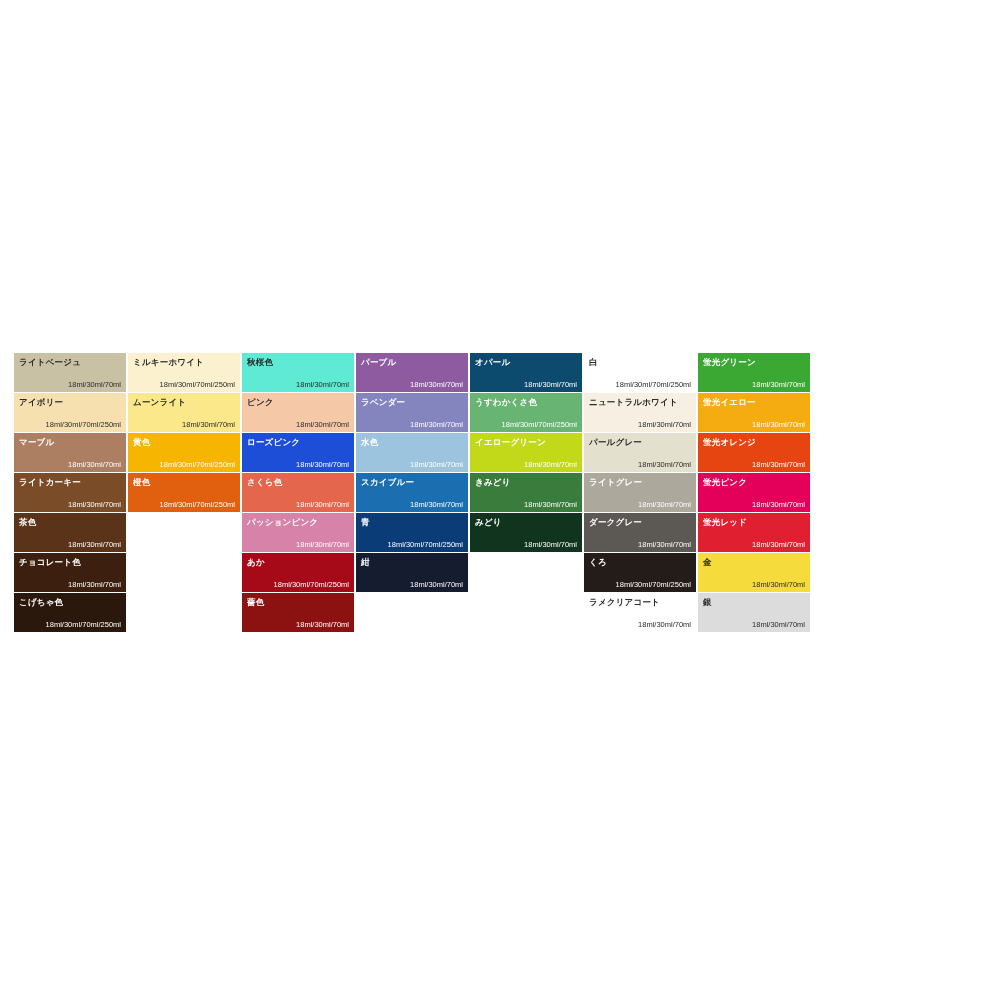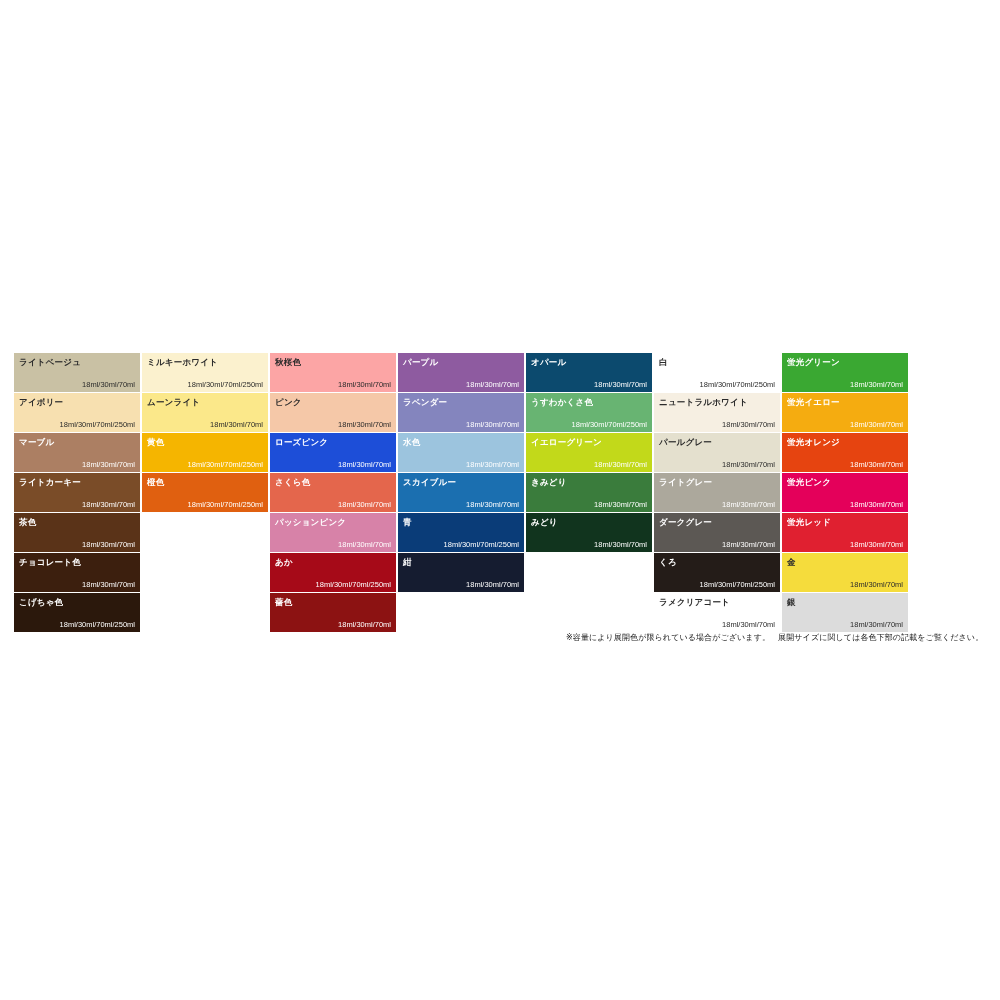--- a/index.html
+++ b/index.html
@@ -25,21 +25,21 @@
     position: absolute;
     left: 14px;
     top: 353px;
     width: 972px;
     display: flex;
     flex-direction: row;
     align-items: flex-start;
     gap: 2px;
   }
   .swatch-col {
-    width: 126px;
+    width: 112px;
     display: flex;
     flex-direction: column;
     gap: 1px;
   }
   .swatch {
     position: relative;
     height: 39px;
     box-sizing: border-box;
     overflow: hidden;
   }
@@ -142,21 +142,21 @@
         <div class="swatch" style="background: rgb(245, 181, 0);">
           <div class="swatch-name" style="color: rgb(255, 255, 255); text-align: right;">黄色</div>
           <div class="swatch-sizes" style="color: rgb(255, 255, 255);">18ml/30ml/70ml/250ml</div>
         </div>
         <div class="swatch" style="background: rgb(224, 96, 16);">
           <div class="swatch-name" style="color: rgb(255, 255, 255);">橙色</div>
           <div class="swatch-sizes" style="color: rgb(255, 255, 255);">18ml/30ml/70ml/250ml</div>
         </div>
       </div>
       <div class="swatch-col">
-        <div class="swatch" style="background: #fca5a5; padding-left: 9px;">
+        <div class="swatch" style="background: #5eead4; padding-left: 9px;">
           <div class="swatch-name" style="color: rgb(43, 43, 43);">秋桜色</div>
           <div class="swatch-sizes" style="color: rgb(43, 43, 43);">18ml/30ml/70ml</div>
         </div>
         <div class="swatch" style="background: rgb(245, 200, 168);">
           <div class="swatch-name" style="color: rgb(43, 43, 43);">ピンク</div>
           <div class="swatch-sizes" style="color: rgb(43, 43, 43);">18ml/30ml/70ml</div>
         </div>
         <div class="swatch" style="background: #1d4ed8;">
           <div class="swatch-name" style="color: rgb(255, 255, 255);">ローズピンク</div>
           <div class="swatch-sizes" style="color: rgb(255, 255, 255);">18ml/30ml/70ml</div>
@@ -281,15 +281,14 @@
           <div class="swatch-name" style="color: rgb(43, 43, 43);">金</div>
           <div class="swatch-sizes" style="color: rgb(43, 43, 43);">18ml/30ml/70ml</div>
         </div>
         <div class="swatch" style="background: rgb(220, 220, 220);">
           <div class="swatch-name" style="color: rgb(43, 43, 43);">銀</div>
           <div class="swatch-sizes" style="color: rgb(43, 43, 43);">18ml/30ml/70ml</div>
         </div>
       </div>
     </div>
 
-  <div class="footer-note">※容量により展開色が限られている場合がございます。　展開サイズに関しては各色下部の記載をご覧ください。</div>
 
 </div>
 
 </body></html>

